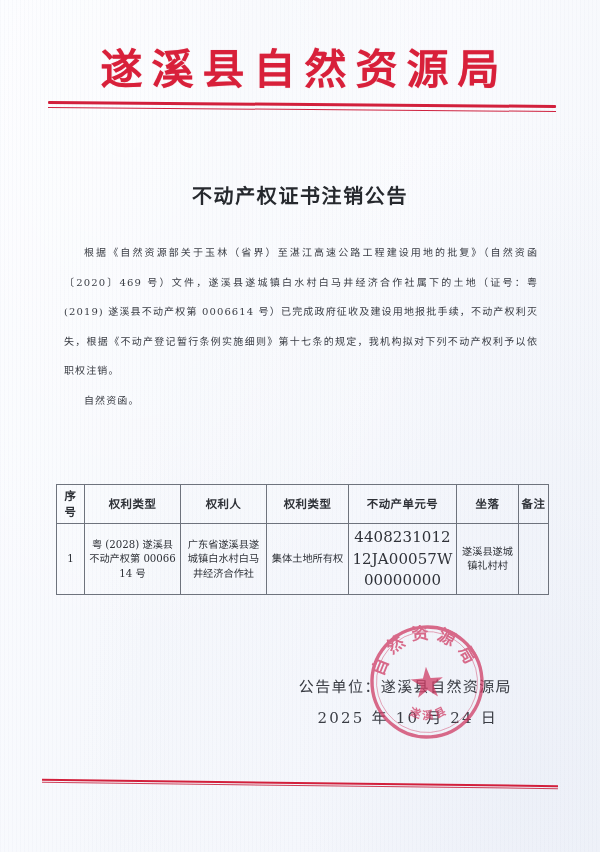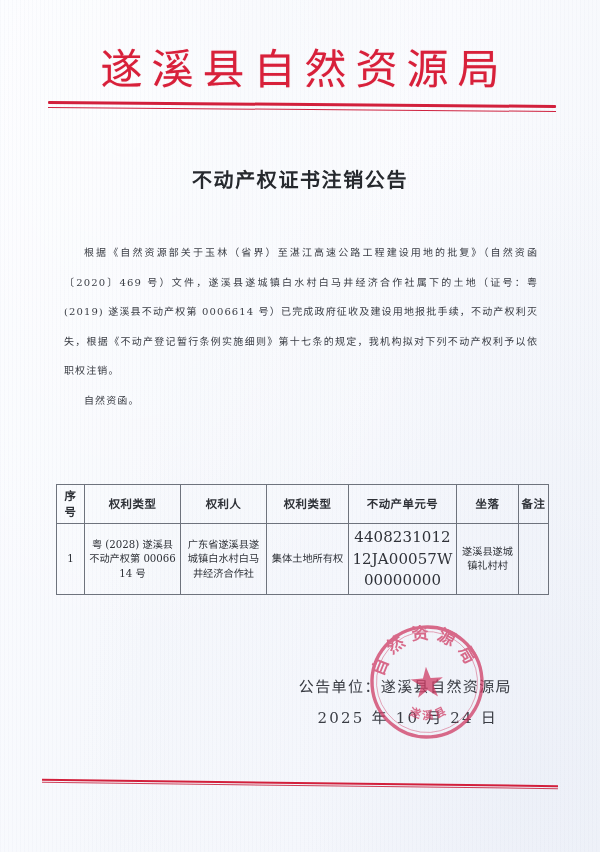--- a/index.html
+++ b/index.html
@@ -61,21 +61,21 @@
   .letterhead {
     position: absolute;
     top: 44px;
     left: 0;
     width: 600px;
     text-align: center;
   }
   .letterhead-title {
     font-family: "DejaVu Serif", "Liberation Serif", serif;
     font-size: 42px;
-    font-weight: 400;
+    font-weight: 700;
     letter-spacing: 9px;
     text-indent: 9px;
     color: #d8203a;
     line-height: 1.24;
     white-space: nowrap;
     text-shadow: 0 0 1px rgba(216,32,58,0.35);
   }
 
   .rule-wrap {
     position: absolute;
@@ -99,21 +99,21 @@
     top: 6px;
     left: 0;
     width: 100%;
     height: 1.4px;
     background: #cf2340;
   }
 
   
   .doc-title {
     position: absolute;
-    top: 164px;
+    top: 180px;
     left: 0;
     width: 600px;
     text-align: center;
     font-family: Liberation Mono, monospace;
     font-size: 20px;
     font-weight: 700;
     letter-spacing: 1.6px;
     color: #26292e;
   }
 

